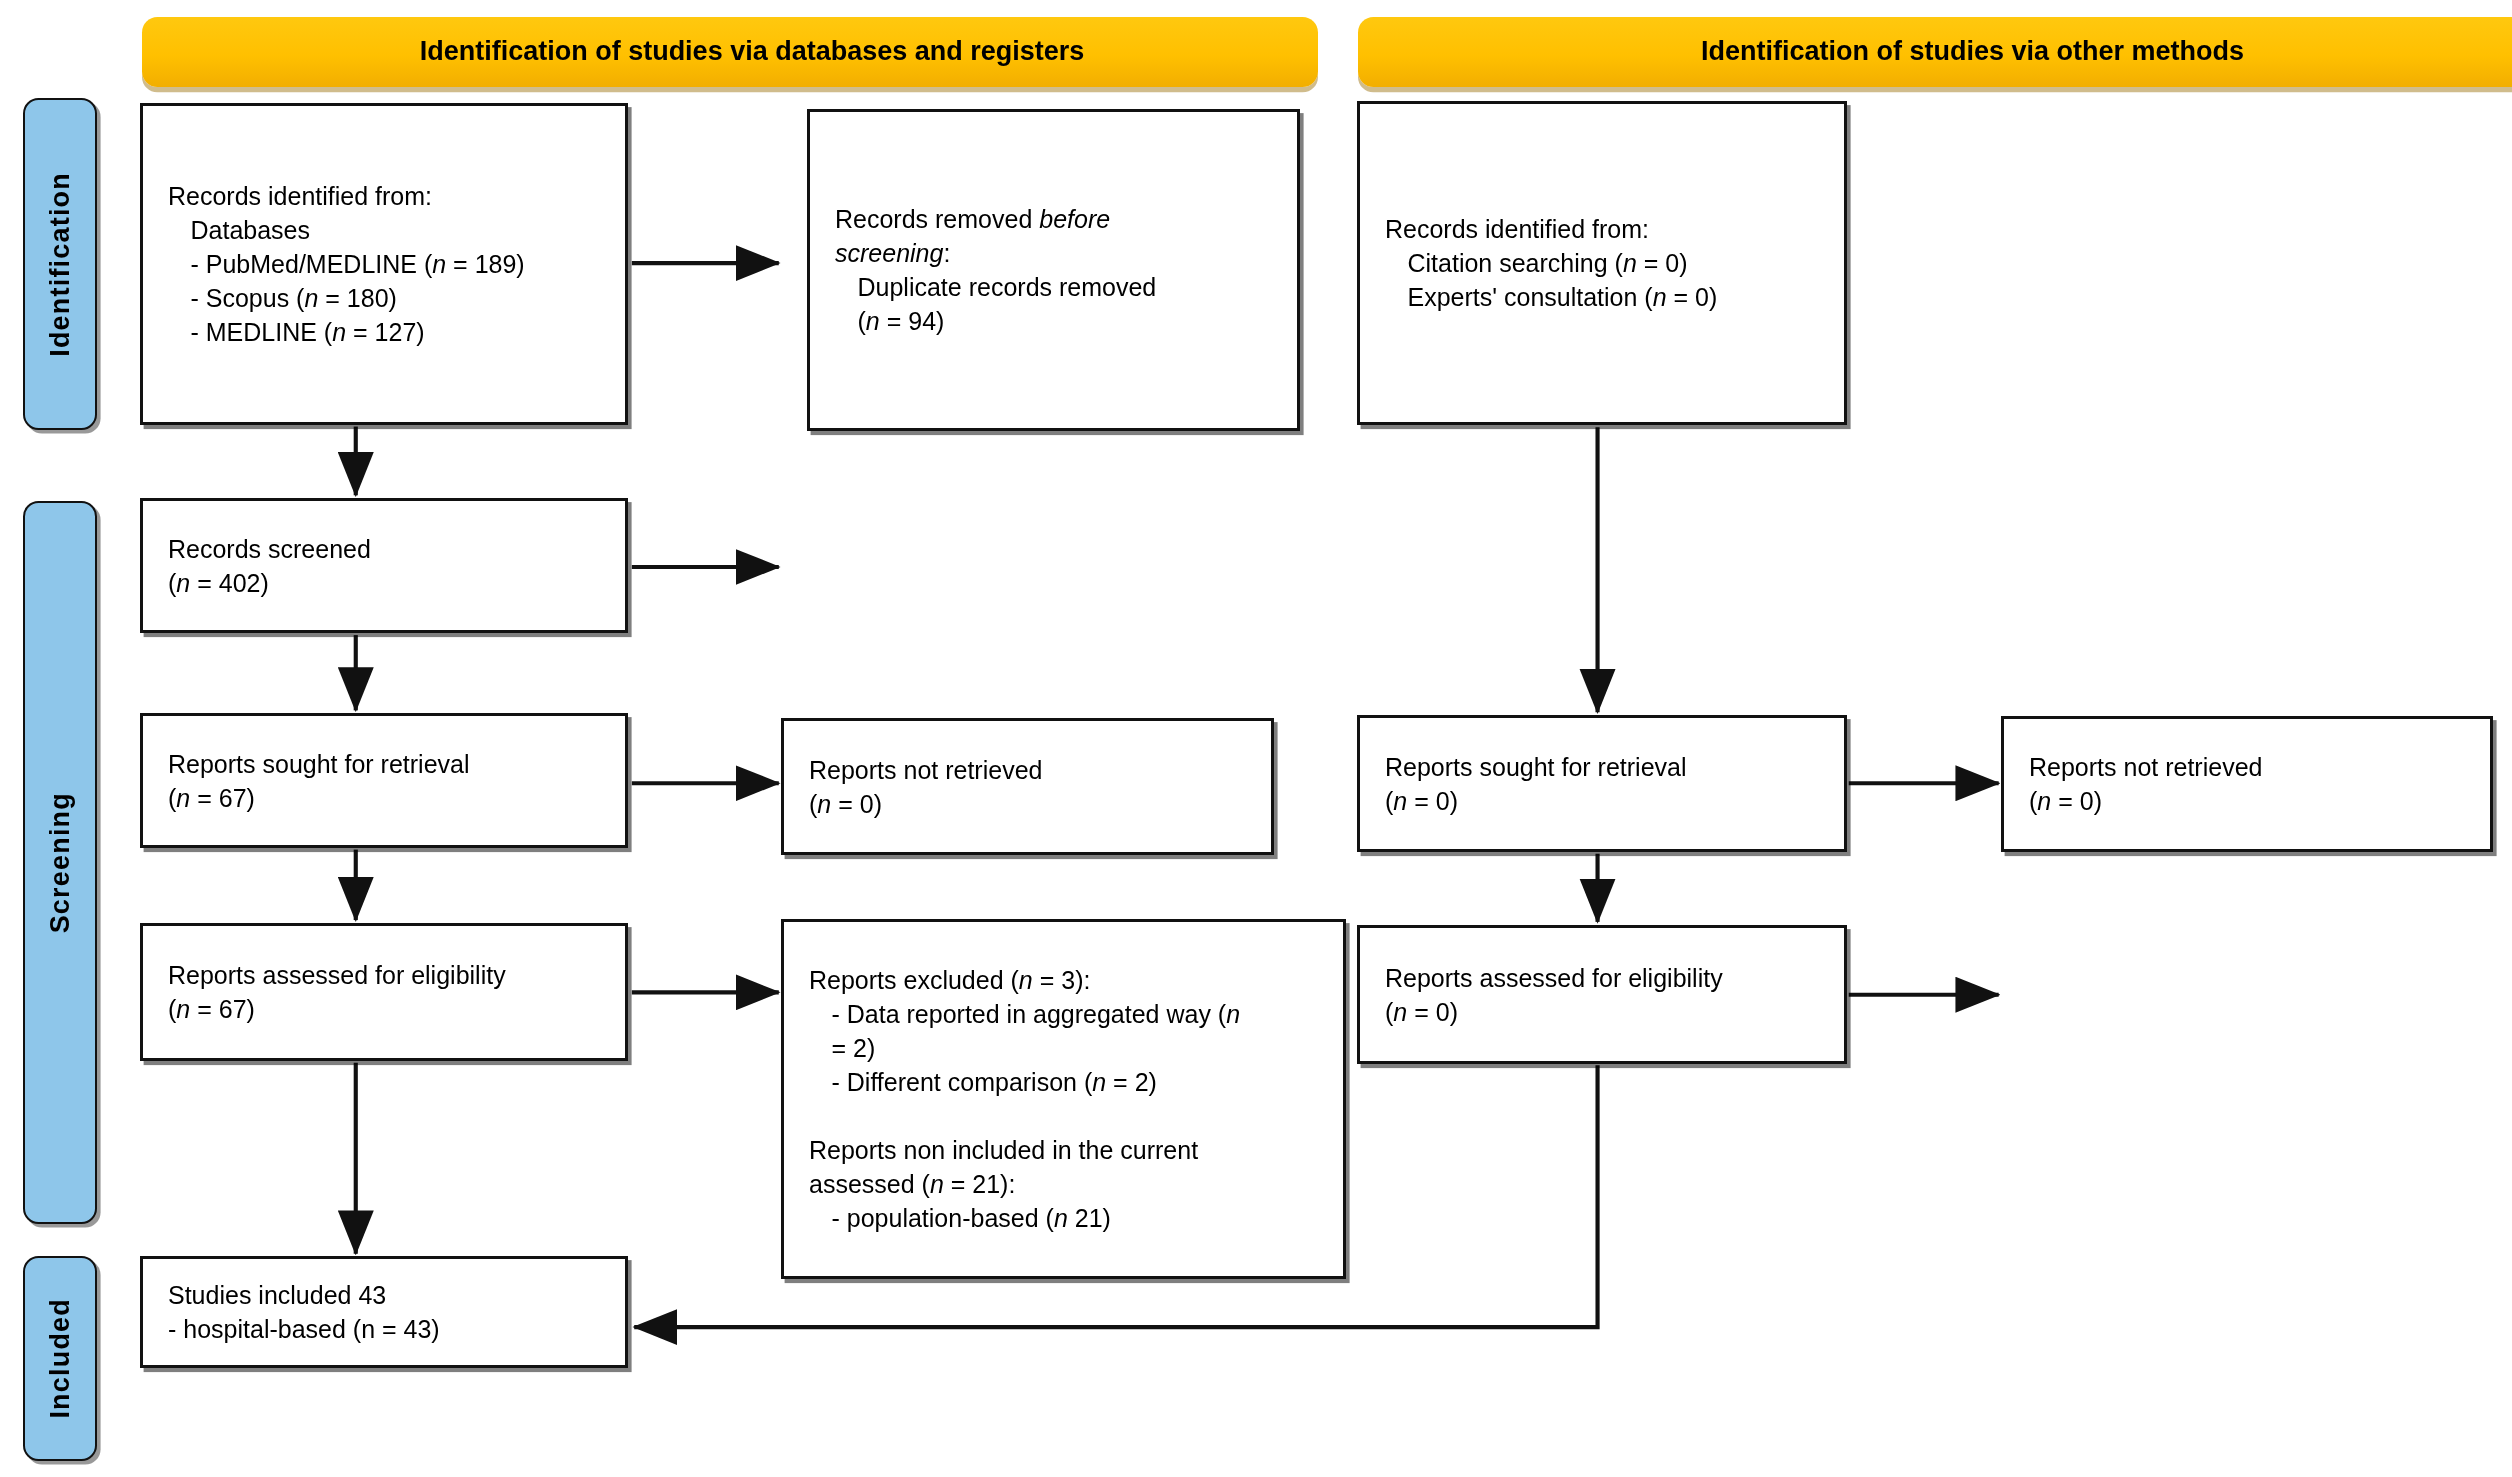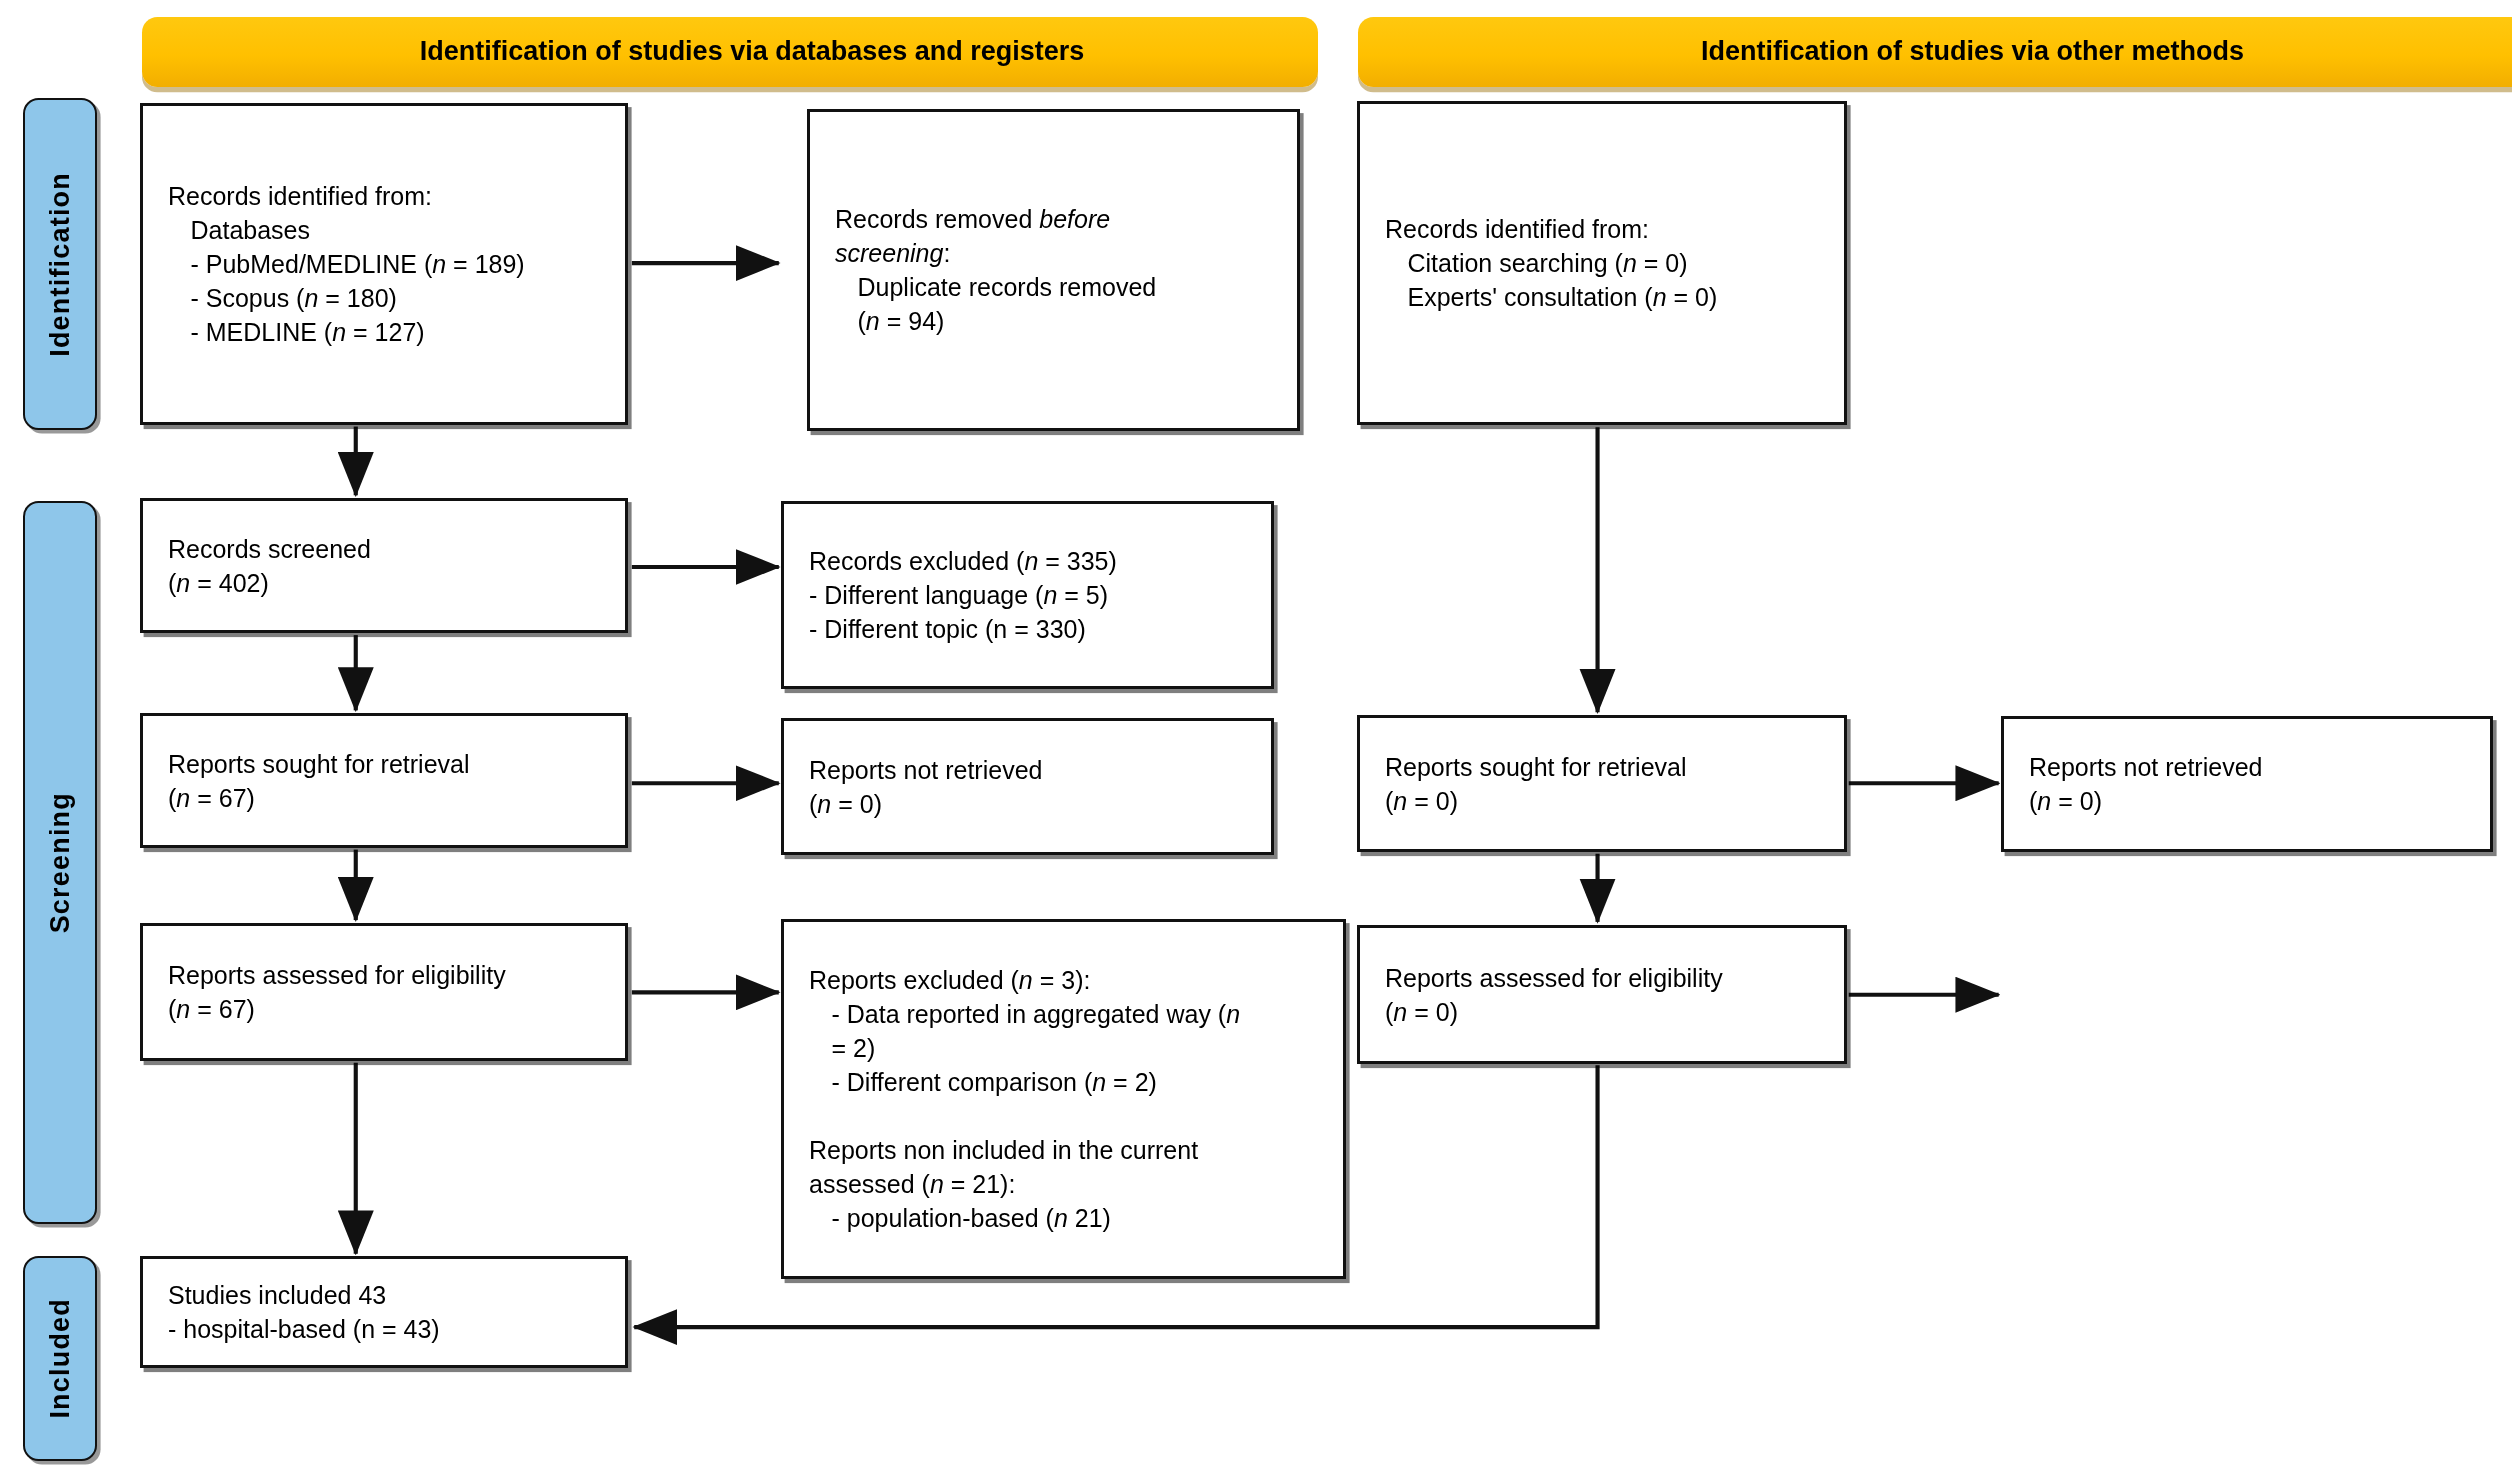--- a/index.html
+++ b/index.html
@@ -122,27 +122,20 @@
         <div class="ln ind"><span>Citation searching (</span><span class="it">n</span><span> = 0)</span></div>
         <div class="ln ind"><span>Experts' consultation (</span><span class="it">n</span><span> = 0)</span></div>
       </div>
   </div>
   <div class="bx" id="bx-D">
     <div class="txt">
         <div class="ln"><span>Records screened</span></div>
         <div class="ln"><span>(</span><span class="it">n</span><span> = 402)</span></div>
       </div>
   </div>
-  <div class="bx" id="bx-E">
-    <div class="txt">
-        <div class="ln"><span>Records excluded (</span><span class="it">n</span><span> = 335)</span></div>
-        <div class="ln"><span>- Different language (</span><span class="it">n</span><span> = 5)</span></div>
-        <div class="ln"><span>- Different topic (n = 330)</span></div>
-      </div>
-  </div>
   <div class="bx" id="bx-F">
     <div class="txt">
         <div class="ln"><span>Reports sought for retrieval</span></div>
         <div class="ln"><span>(</span><span class="it">n</span><span> = 67)</span></div>
       </div>
   </div>
   <div class="bx" id="bx-G">
     <div class="txt">
         <div class="ln"><span>Reports not retrieved</span></div>
         <div class="ln"><span>(</span><span class="it">n</span><span> = 0)</span></div>

